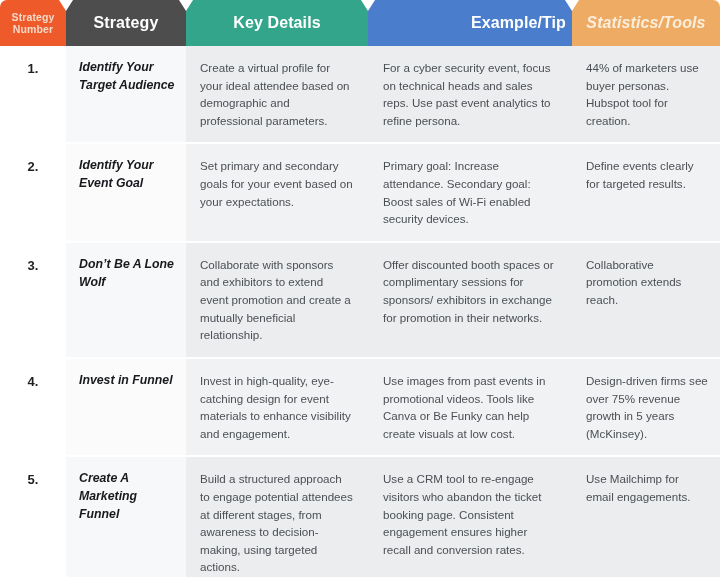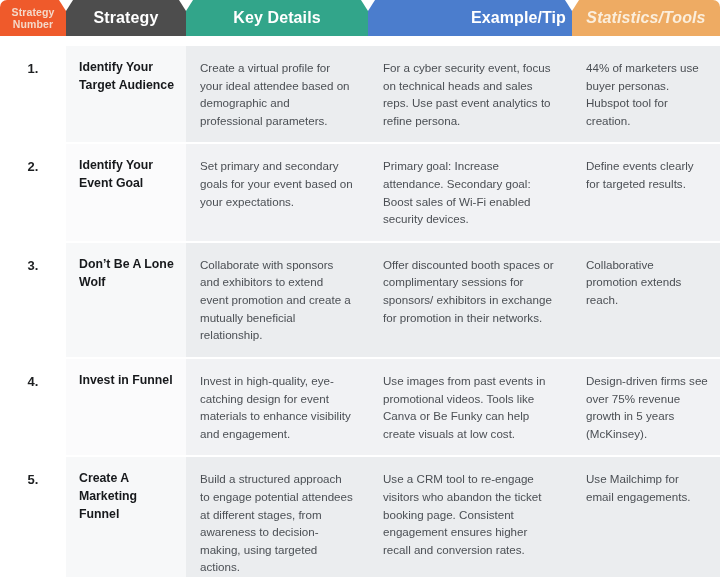--- a/index.html
+++ b/index.html
@@ -33,21 +33,21 @@
   
   .header-band {
     position: relative;
     height: 46px;
   }
   .header-cell {
     position: relative;
     display: flex;
     align-items: center;
     justify-content: center;
-    height: 36px;
+    height: 46px;
     border-top-left-radius: 7px;
     border-top-right-radius: 7px;
     box-sizing: border-box;
     padding: 0 6px;
   }
   .header-cell .htext {
     color: #ffffff;
     font-weight: 700;
     font-size: 16px;
     line-height: 1.15;
@@ -103,20 +103,21 @@
     padding-right: 0;
   }
   .cell.strategy {
     background: #f7f8f9;
     font-weight: 700;
     font-size: 12.3px;
     color: #17191c;
     line-height: 1.46;
     padding-left: 13px;
     padding-right: 10px;
+    font-style: italic;
   }
   .cell.details {
     background: #ebedef;
     padding-left: 14px;
     padding-right: 14px;
   }
   .cell.example {
     background: #ebedef;
     padding-left: 15px;
     padding-right: 16px;

